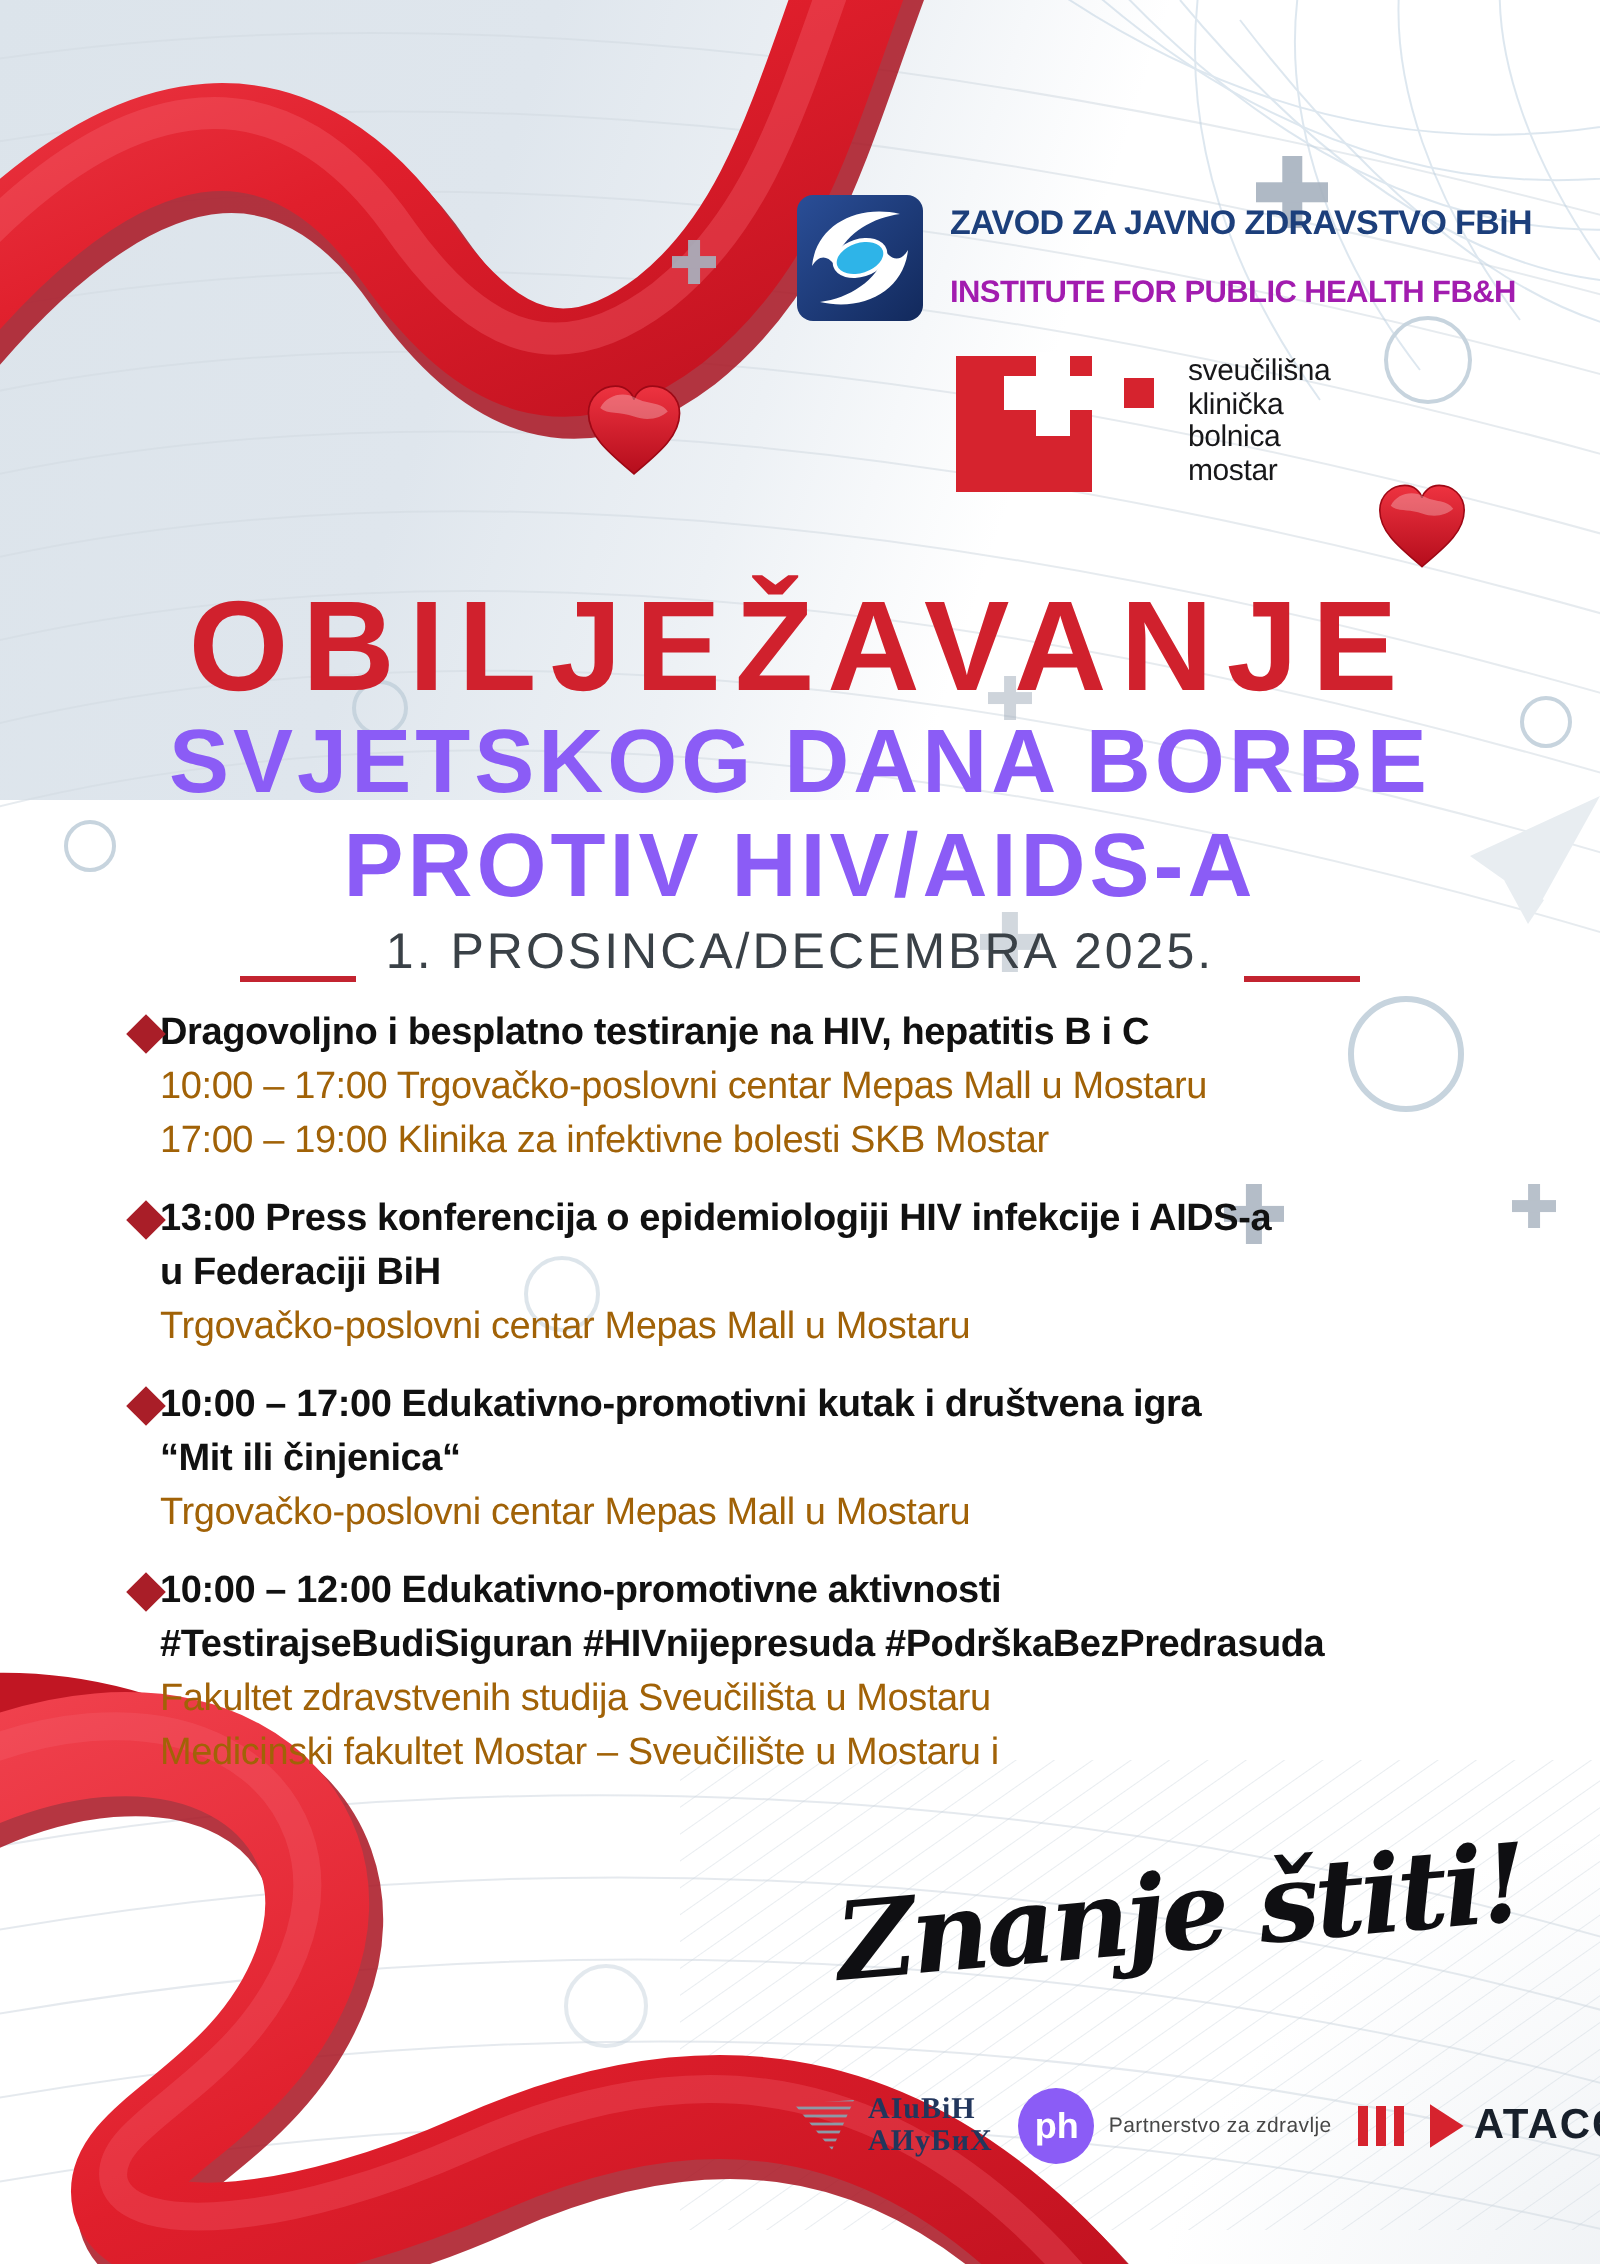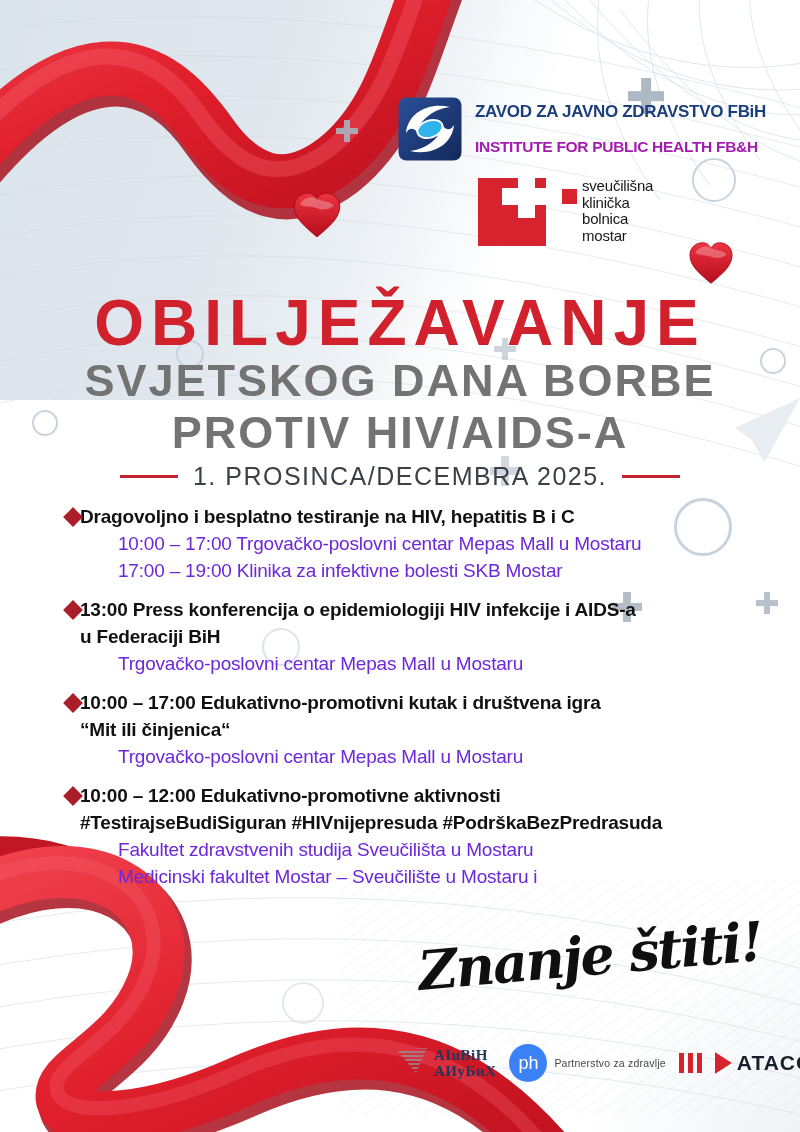--- a/index.html
+++ b/index.html
@@ -18,53 +18,53 @@
   
   .plus{position:absolute;color:#a7b2bf;z-index:2;}
   .plus::before{content:"";position:absolute;left:50%;top:0;transform:translateX(-50%);width:27%;height:100%;background:currentColor;}
   .plus::after{content:"";position:absolute;top:50%;left:0;transform:translateY(-50%);height:27%;width:100%;background:currentColor;}
   .circ{position:absolute;border:2px solid #c7d4de;border-radius:50%;z-index:1;}
 
   
   .org-zzjz{position:absolute;left:398px;top:97px;display:flex;gap:13px;align-items:center;z-index:3;}
   .zzjz-name1{font-size:17px;font-weight:bold;color:#1c3f7b;letter-spacing:-0.3px;white-space:nowrap;}
   .zzjz-name2{font-size:15.5px;font-weight:bold;color:#a21caf;letter-spacing:-0.3px;margin-top:16px;white-space:nowrap;}
-  .org-skb{position:absolute;left:478px;top:176px;display:flex;gap:4px;align-items:center;z-index:3;}
+  .org-skb{position:absolute;left:478px;top:176px;display:flex;gap:16px;align-items:center;z-index:3;}
   .skb-text{font-size:15px;color:#18181a;line-height:16.5px;letter-spacing:-0.2px;}
 
   .heart{position:absolute;z-index:4;}
 
   
   .title-main{position:absolute;top:291px;left:0;width:100%;text-align:center;z-index:3;
     font-size:64px;line-height:64px;font-weight:bold;color:#d0212d;letter-spacing:7px;}
   .title-sub{position:absolute;top:355px;left:0;width:100%;text-align:center;z-index:3;
-    font-size:45px;line-height:52px;font-weight:bold;color:#737373;letter-spacing:2px;}
-  .date-row{position:absolute;top:462px;left:0;width:100%;display:flex;align-items:center;justify-content:center;gap:15px;z-index:3;}
+    font-size:45px;line-height:52px;font-weight:bold;color:#8b5cf6;letter-spacing:2px;}
+  .date-row{position:absolute;top:462px;left:0;width:100%;display:flex;align-items:flex-end;justify-content:center;gap:15px;z-index:3;}
   .date-line{width:58px;height:3px;background:#c32430;}
   .date-text{font-size:25px;color:#3a4147;letter-spacing:1.5px;}
 
   
   .events{position:absolute;left:66px;top:503px;width:660px;z-index:3;}
   .event{display:flex;margin-bottom:12px;}
   .diamond{width:14px;height:14px;background:#a91e28;transform:rotate(45deg);margin-top:7px;flex:none;}
   .event-text{font-size:19px;line-height:27px;color:#1b1b1b;letter-spacing:-0.2px;}
   .event-text .b{font-weight:bold;color:#111;}
-  .event-text .r{font-weight:normal;color:#6d28d9;margin-left:38px;}
+  .event-text .r{font-weight:normal;color:#a16207;}
 
   
   .slogan{position:absolute;left:392px;top:924px;width:396px;text-align:center;z-index:3;
     font-family:"DejaVu Serif",serif;font-style:italic;font-weight:bold;font-size:54px;
     color:#0f0f12;transform:rotate(-5deg);letter-spacing:-2px;}
 
   
   .footer{position:absolute;left:396px;top:1044px;display:flex;align-items:center;gap:13px;z-index:3;}
-  .aiubih{display:flex;gap:6px;}
+  .aiubih{display:flex;align-items:center;gap:6px;}
   .aiubih-text{font-family:"Liberation Serif",serif;font-weight:bold;font-size:15px;line-height:16px;color:#22365c;letter-spacing:0.5px;}
   .ph{display:flex;align-items:center;gap:7px;}
-  .ph-circle{width:38px;height:38px;border-radius:50%;background:#3b82f6;color:#fff;font-weight:normal;font-size:18px;
+  .ph-circle{width:38px;height:38px;border-radius:50%;background:#8b5cf6;color:#fff;font-weight:bold;font-size:18px;
     display:flex;align-items:center;justify-content:center;}
   .ph-label{font-size:10.5px;font-weight:normal;color:#474747;letter-spacing:0.2px;white-space:nowrap;}
   .bars{display:flex;gap:4px;}
   .bar{width:5px;height:20px;background:#d6232e;}
   .ataco{display:flex;align-items:center;gap:5px;}
   .ataco-arrow{width:17px;height:22px;background:#d6232e;clip-path:polygon(0 0,100% 50%,0 100%);}
   .ataco-wrap{position:relative;}
   .ataco-text{font-size:21px;font-weight:bold;color:#18202b;letter-spacing:1px;}
 </style>
 </head>

